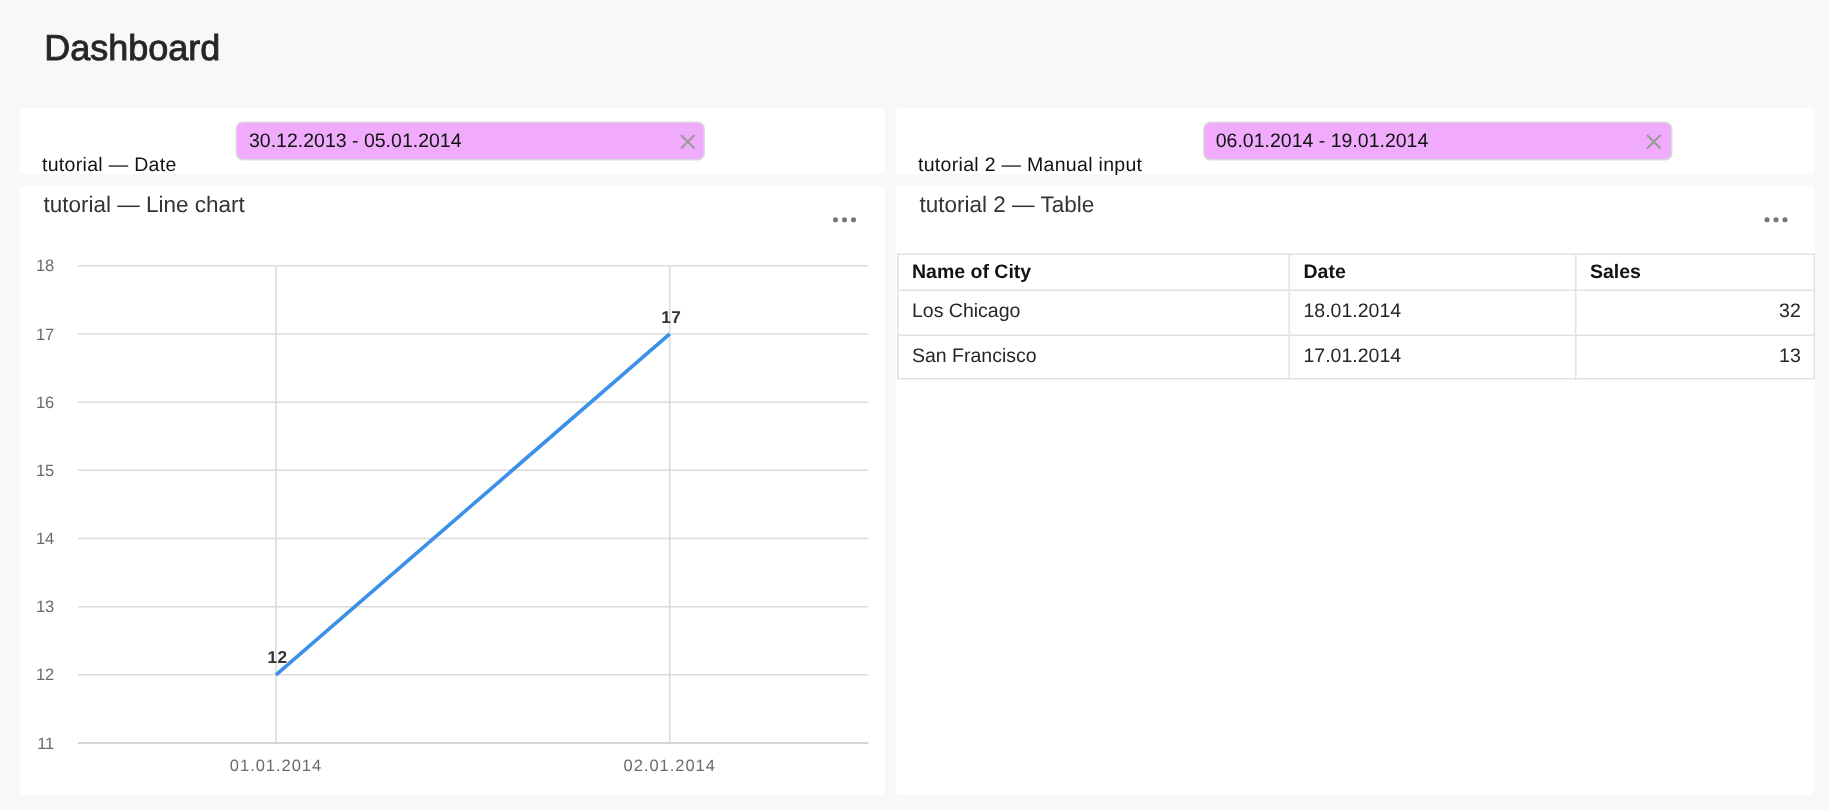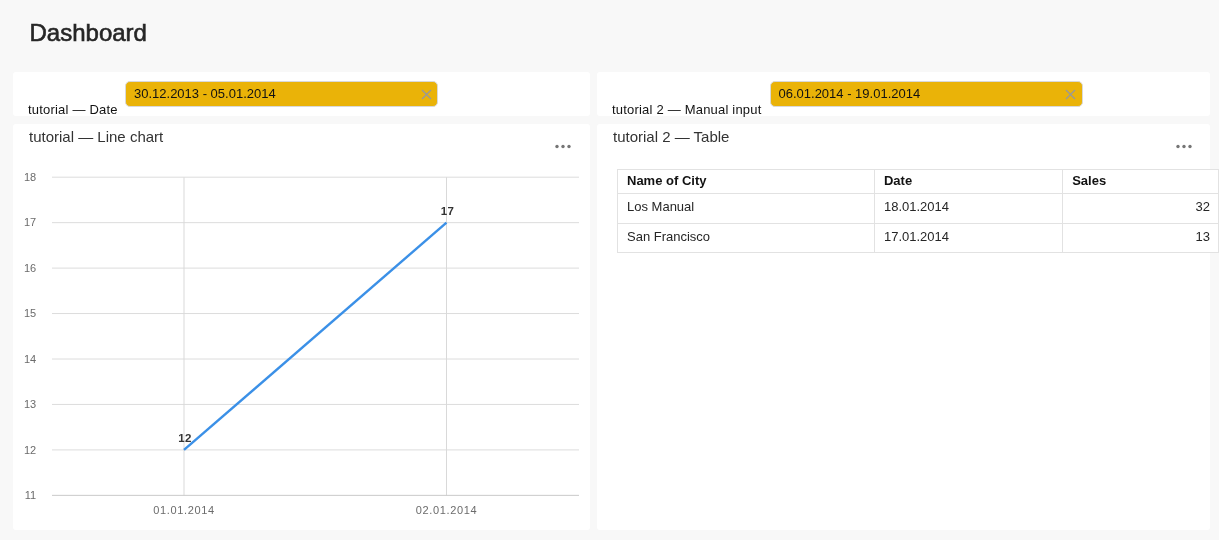--- a/index.html
+++ b/index.html
@@ -6,32 +6,32 @@
 body{width:1219px;height:540px;background:#f8f8f8;font-family:"Liberation Sans",sans-serif;position:relative;overflow:hidden;}
 .card{position:absolute;background:#fff;border-radius:3px;}
 #c1{left:13px;top:72px;width:576.5px;height:43.5px;}
 #c2{left:596.5px;top:72px;width:613.5px;height:43.5px;}
 #c3{left:13px;top:124px;width:576.5px;height:406px;}
 #c4{left:596.5px;top:124px;width:613.5px;height:406px;}
 h1{position:absolute;left:12.5px;top:2px;margin:17px;font-size:24px;font-weight:400;color:#262626;-webkit-text-stroke:0.6px #262626;}
 .lbl{position:absolute;font-size:13px;color:#121212;top:102px;line-height:15px;letter-spacing:0.2px;}
 #lbl1{left:28px;}
 #lbl2{left:612px;}
-.inp{position:absolute;top:81px;height:25.5px;box-sizing:border-box;border:1px solid #d9d9d9;border-radius:5px;background:#eab308;font-size:13px;color:#121212;line-height:23.5px;padding-left:8px;}
+.inp{position:absolute;top:81px;height:25.5px;box-sizing:border-box;border:1px solid #d9d9d9;border-radius:5px;background:#f0abfc;font-size:13px;color:#121212;line-height:23.5px;padding-left:8px;margin-left:32px;}
 #inp1{left:125px;width:313px;}
 #inp2{left:769.5px;width:313px;}
 .xic{position:absolute;top:7px;}
 .wtitle{position:absolute;font-size:15px;color:#333;top:128px;line-height:17px;}
 #wt1{left:29px;}
 #wt2{left:613px;}
 .dots{position:absolute;top:144px;}
 #dots1{left:551px;}
 #dots2{left:1172px;}
 
-table{position:absolute;left:598px;top:168.55px;border-collapse:collapse;table-layout:fixed;font-size:13px;color:#262626;background:#fff;margin-left:19px;}
+table{position:absolute;left:598px;top:168.55px;border-collapse:collapse;table-layout:fixed;font-size:13px;color:#262626;background:#fff;}
 th,td{border:1px solid #e2e2e2;padding:0 8px 0 9px;font-weight:400;overflow:hidden;white-space:nowrap;vertical-align:top;line-height:15px;}
 th{text-align:left;font-weight:700;height:19.8px;padding-top:3.7px;color:#121212;}
 td{height:23.7px;padding-top:4.9px;}
 td.num{text-align:right;}
 </style>
 </head>
 <body>
 <h1>Dashboard</h1>
 <div class="card" id="c1"></div>
 <div class="card" id="c2"></div>
@@ -104,21 +104,21 @@
       <col style="width:191px">
       <col style="width:158.5px">
     </colgroup>
   <tbody>
       <tr>
         <th>Name of City</th>
         <th>Date</th>
         <th>Sales</th>
       </tr>
   <tr>
-        <td>Los Manual</td>
+        <td>Los Chicago</td>
         <td>18.01.2014</td>
         <td class="num">32</td>
       </tr>
   <tr>
         <td>San Francisco</td>
         <td>17.01.2014</td>
         <td class="num">13</td>
       </tr>
 </tbody>
   </table>

